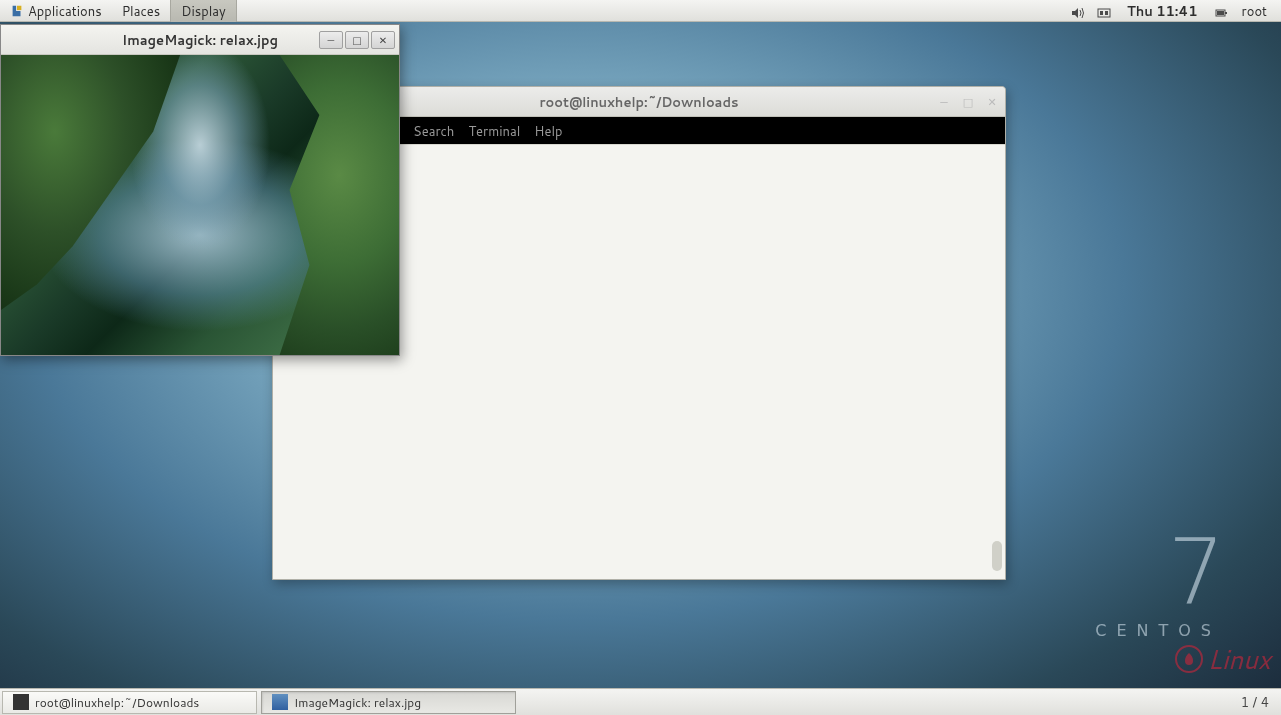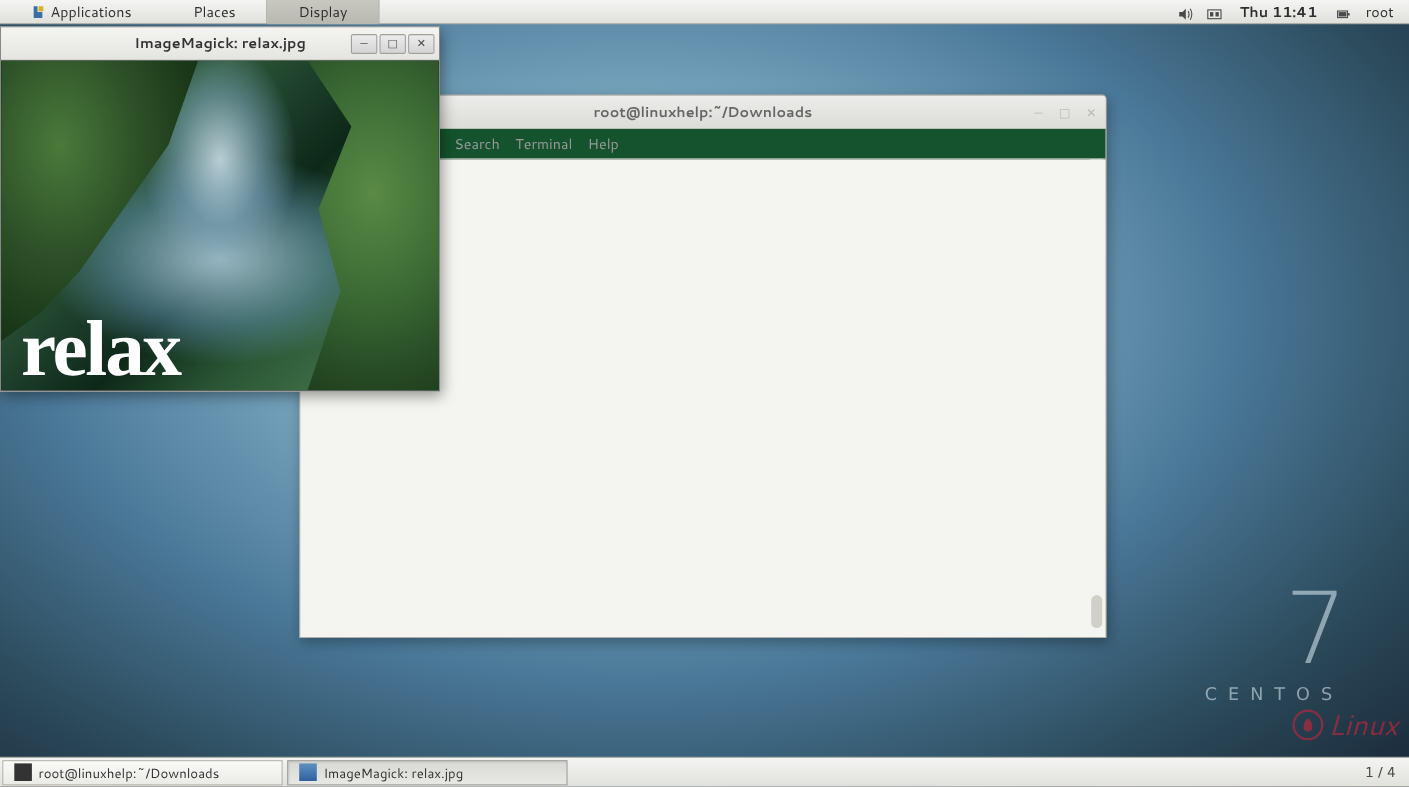--- a/index.html
+++ b/index.html
@@ -18,21 +18,21 @@
       height: 22px;
       background: linear-gradient(to bottom, #f4f4f2, #e0e0dc);
       border-bottom: 1px solid #b8b8b0;
       display: flex;
       align-items: center;
       position: relative;
       z-index: 100;
     }
     .panel-left { display: flex; align-items: center; }
     .panel-item {
-      padding: 2px 28px;
+      padding: 2px 10px;
       height: 22px;
       display: flex;
       align-items: center;
       color: #2e2e2e;
       font-size: 13px;
       cursor: pointer;
     }
     .panel-item.active {
       background: linear-gradient(to bottom, #c8c8c0, #b8b8b0);
       border-left: 1px solid #a8a8a0;
@@ -189,21 +189,21 @@
     }
     .term-winbtn { width: 14px; text-align: center; cursor: pointer; }
     .term-menubar {
       height: 28px;
       display: flex;
       align-items: center;
       padding: 0 8px;
       gap: 14px;
       color: #999;
       font-size: 13px;
-      background: #14532d;
+      background: #000000;
       border-bottom: 1px solid #d8d8d0;
     }
     .term-menu-item { cursor: pointer; }
     .term-body {
       background: #fff;
       height: calc(100% - 58px);
       padding: 4px;
       font-family: "DejaVu Sans Mono", monospace;
       font-size: 14px;
       line-height: 18px;
@@ -386,21 +386,20 @@
     <div class="win-buttons">
       <div class="win-btn">—</div>
       <div class="win-btn">□</div>
       <div class="win-btn close">✕</div>
     </div>
   </div>
   <div class="im-content">
     <div class="relax-bg"></div>
     <div class="moss-left"></div>
     <div class="moss-right"></div>
-    <div class="relax-text">relax</div>
   </div>
 </div>
 
 <div class="term-window">
   <div class="term-titlebar">
     <div class="term-title">root@linuxhelp:~/Downloads</div>
     <div class="term-winbtns">
       <div class="term-winbtn">—</div>
       <div class="term-winbtn">□</div>
       <div class="term-winbtn">✕</div>

